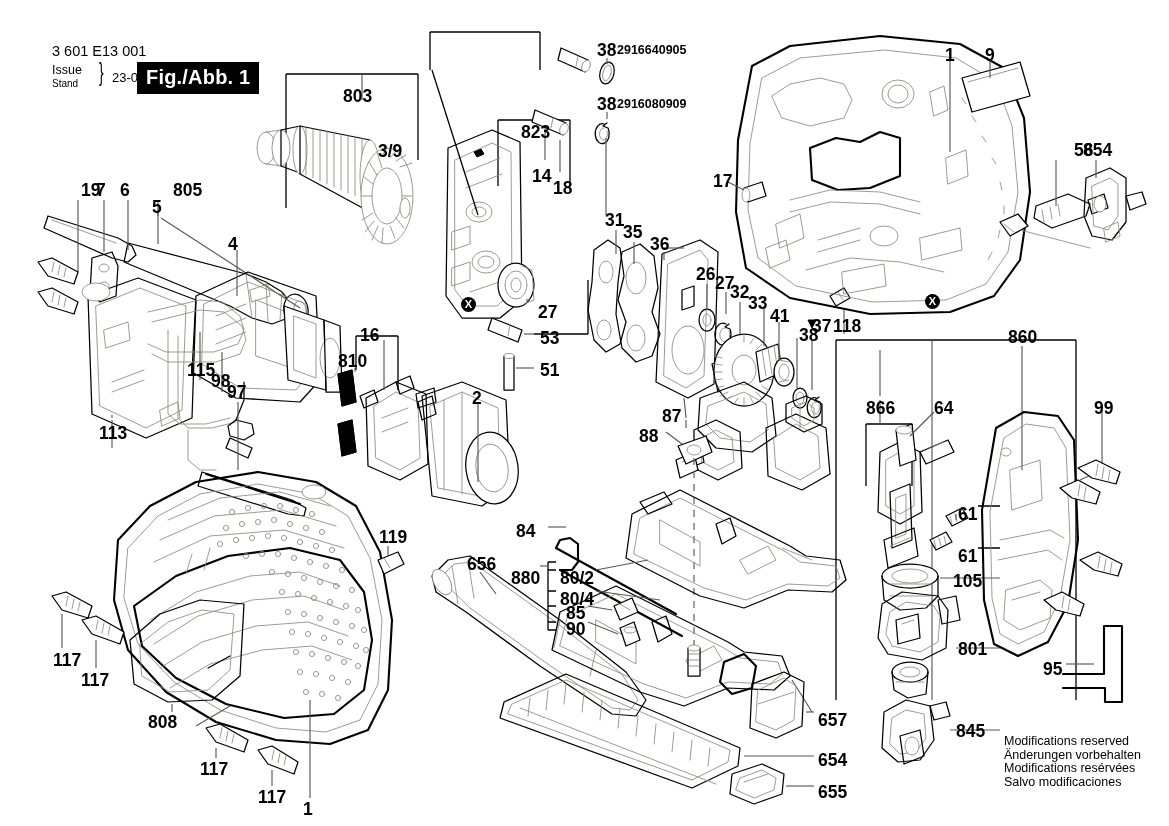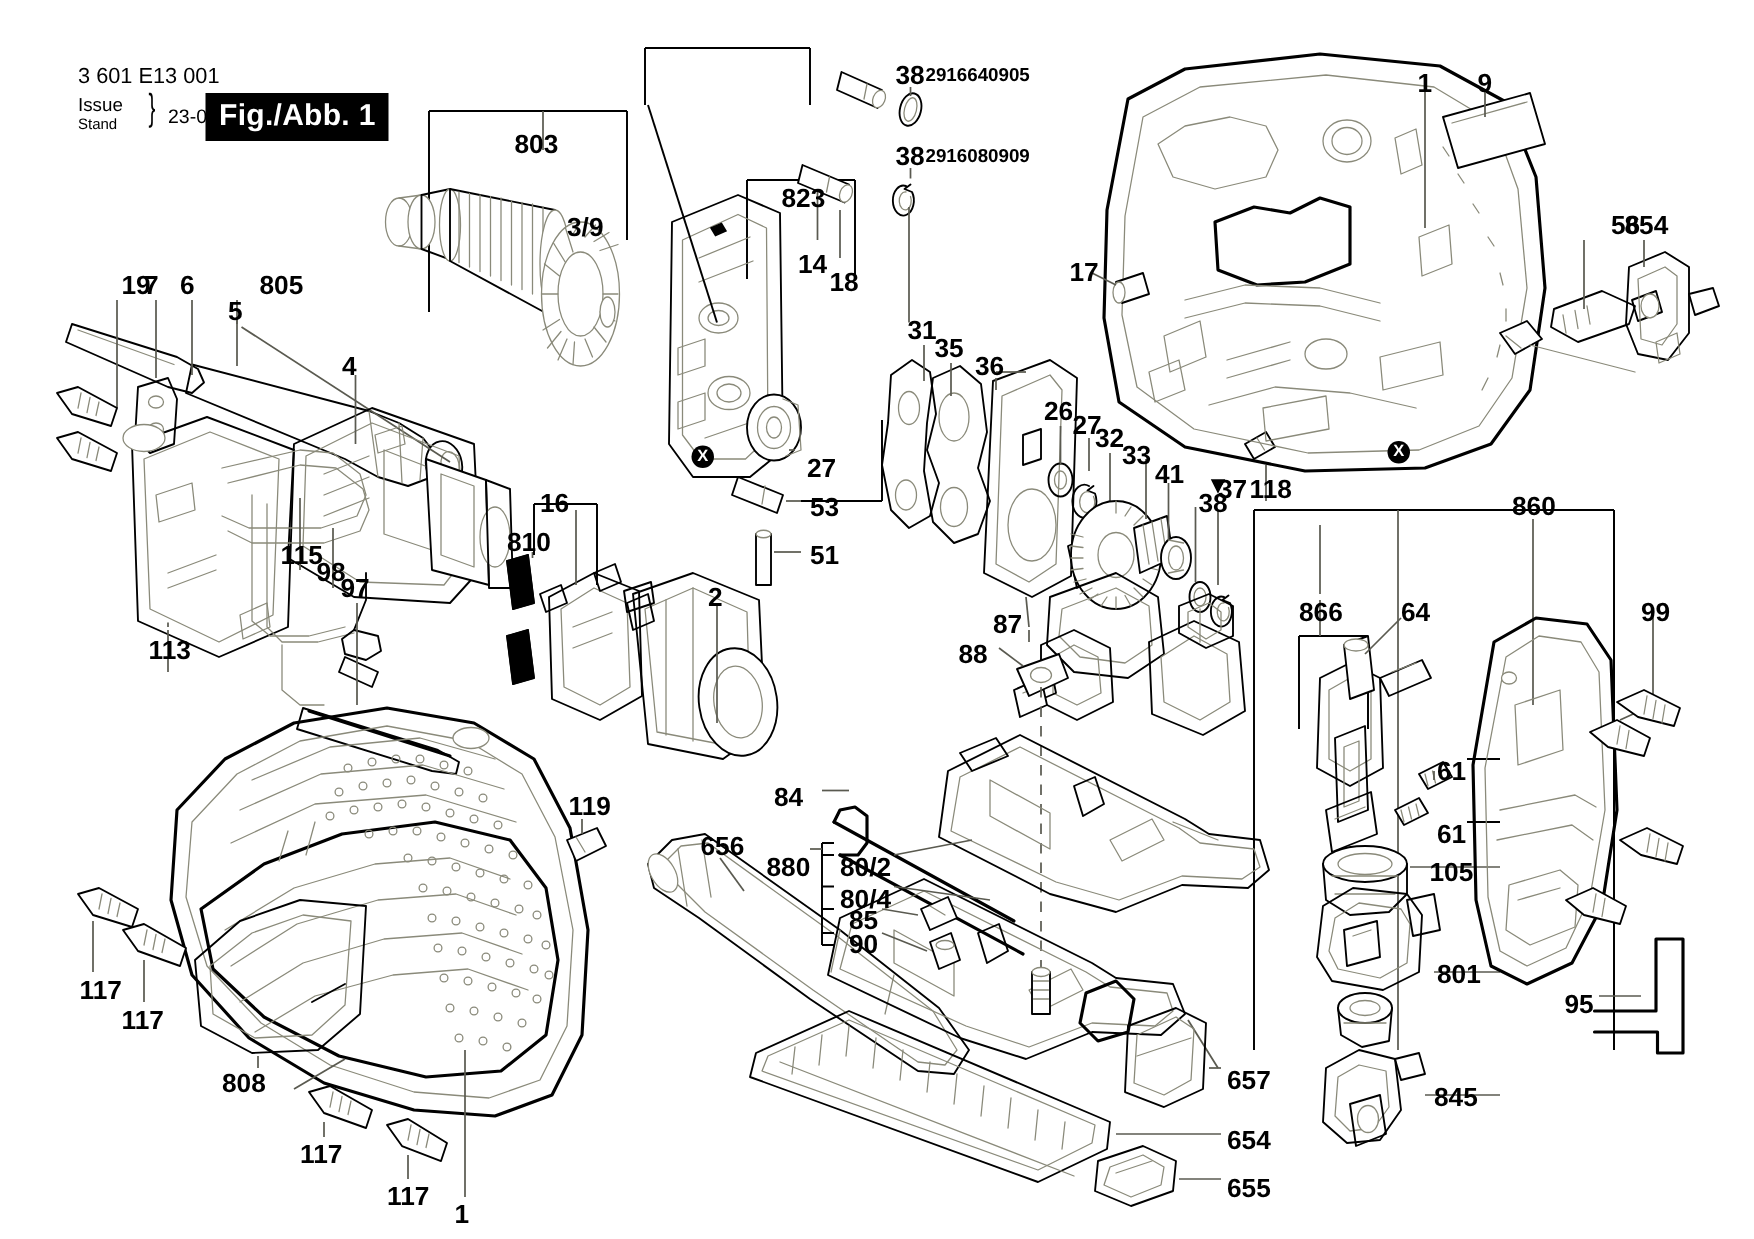--- a/index.html
+++ b/index.html
@@ -722,20 +722,26 @@
     <path class="ld" d="M786 786 L814 786"></path>
   </svg>
 
   <div class="hdr" id="docnum">3 601 E13 001</div>
   <div class="hdr" id="issue">Issue</div>
   <div class="hdr" id="stand">Stand</div>
   <div class="hdr" id="brace">}</div>
   <div class="hdr" id="issdate">23-06-20</div>
   <div id="figbox">Fig./Abb. 1</div>
 
+  <div id="notes">
+    <div>Modifications reserved</div>
+    <div>Änderungen vorbehalten</div>
+    <div>Modifications resérvées</div>
+    <div>Salvo modificaciones</div>
+  </div>
 
   <div id="callout-layer">
       <div class="lbl l18" style="left: 68px; top: 182px; margin-left: 13px;">19</div>
       <div class="lbl l18" style="left: 96px; top: 182px;">7</div>
       <div class="lbl l18" style="left: 120px; top: 182px;">6</div>
       <div class="lbl l18" style="left: 145px; top: 182px; margin-left: 28px;">805</div>
       <div class="lbl l18" style="left: 152px; top: 199px;">5</div>
       <div class="lbl l18" style="left: 228px; top: 236px;">4</div>
       <div class="lbl l18" style="left: 187px; top: 362px;">115</div>
       <div class="lbl l18" style="left: 211px; top: 373px;">98</div>

